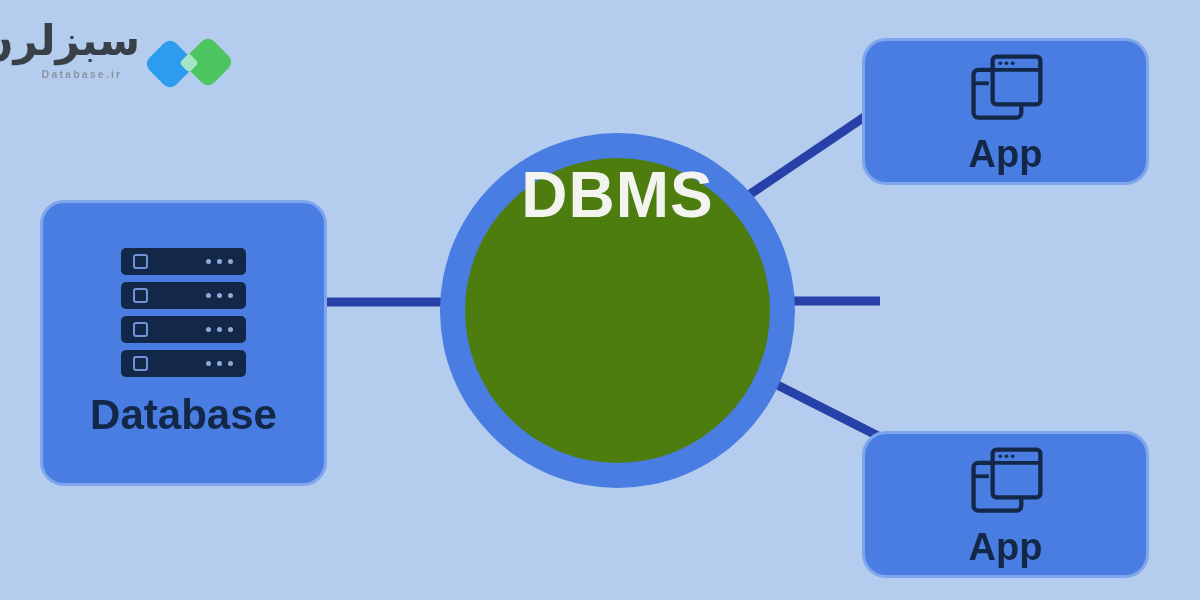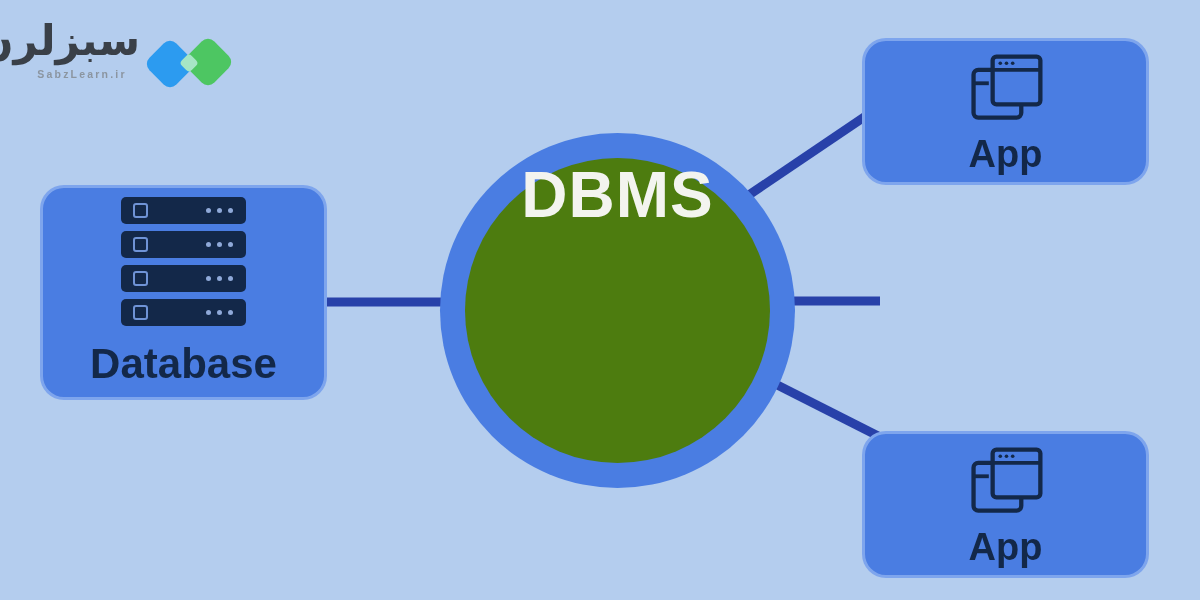--- a/index.html
+++ b/index.html
@@ -43,21 +43,21 @@
     color:#f3f4ef;font-size:64px;font-weight:800;letter-spacing:1px;
   }
   
   .node{
     position:absolute;background:#4a7de2;border-radius:24px;
     border:3px solid rgba(190,214,250,0.45);
     box-sizing:border-box;z-index:2;
     display:flex;flex-direction:column;align-items:center;justify-content:center;
   }
   .node-label{color:#132849;font-weight:800;}
-  .db-node{left:40px;top:185px;width:287px;height:215px;}
+  .db-node{left:40px;top:200px;width:287px;height:286px;}
   .db-node .node-label{font-size:42px;margin-top:14px;}
   .side-node{left:862px;width:287px;height:147px;}
   .side-node .node-label{font-size:38px;margin-top:2px;}
   .app-top{top:38px;}
   .user-node{top:228px;}
   .app-bottom{top:431px;}
   
   .server-stack{display:flex;flex-direction:column;gap:7px;}
   .server-bar{
     width:125px;height:27px;background:#132849;border-radius:5px;
@@ -79,21 +79,21 @@
 
   <svg class="connectors">
     <line x1="300" y1="302" x2="480" y2="302"></line>
     <line x1="700" y1="228" x2="885" y2="103"></line>
     <line x1="760" y1="301" x2="880" y2="301"></line>
     <line x1="730" y1="361" x2="890" y2="442"></line>
   </svg>
 
   <div class="logo">
     <div class="logo-text">سبزلرن</div>
-    <div class="logo-sub">SabzLearn.ir</div>
+    <div class="logo-sub">Database.ir</div>
     <span class="diamond blue"></span>
     <span class="diamond green"></span>
     <span class="diamond overlap"></span>
   </div>
 
   <div class="node db-node">
     <div class="server-stack">
       <div class="server-bar">
           <span class="server-chip"></span>
           <span class="server-dots">

